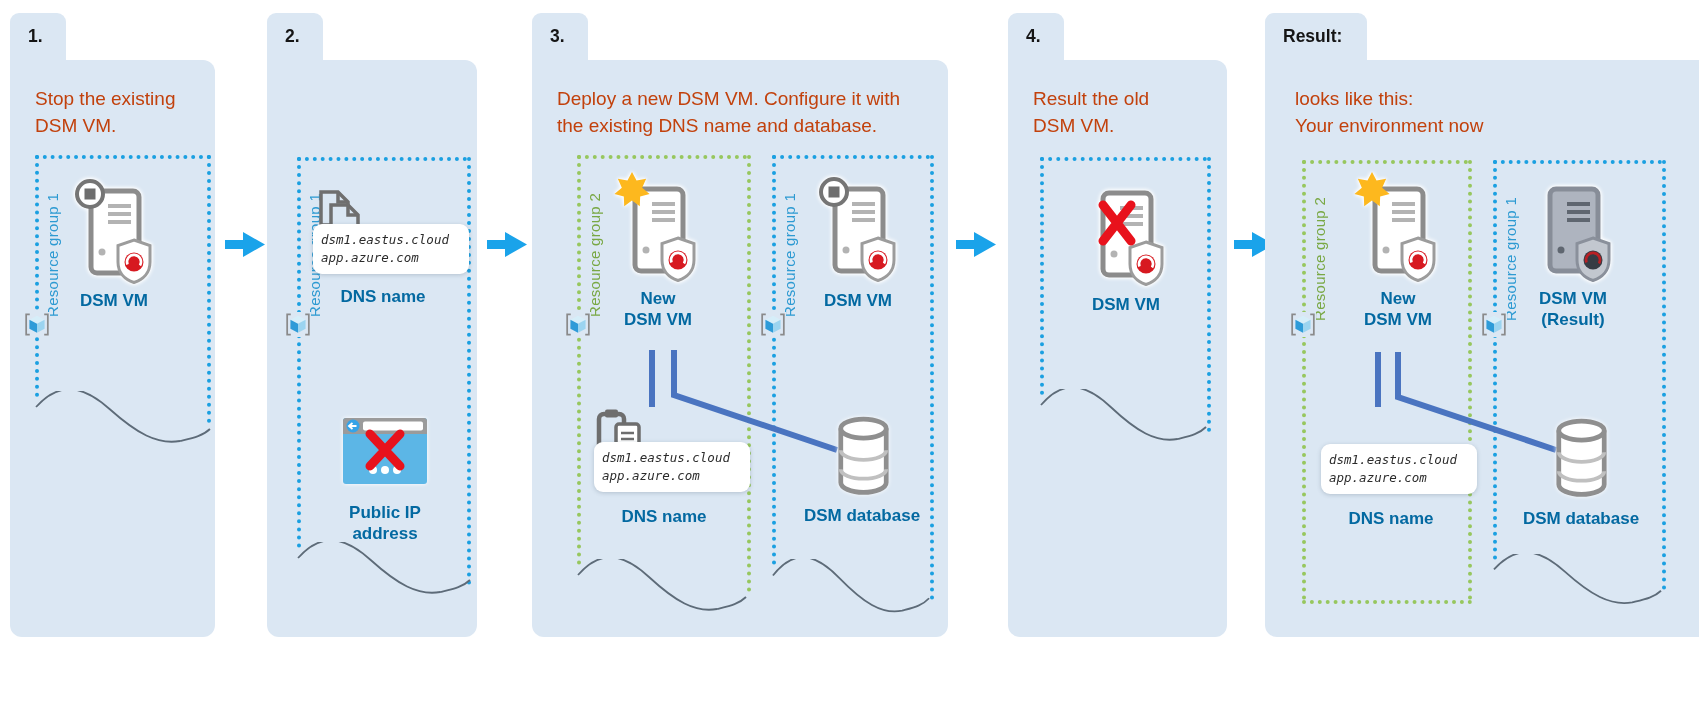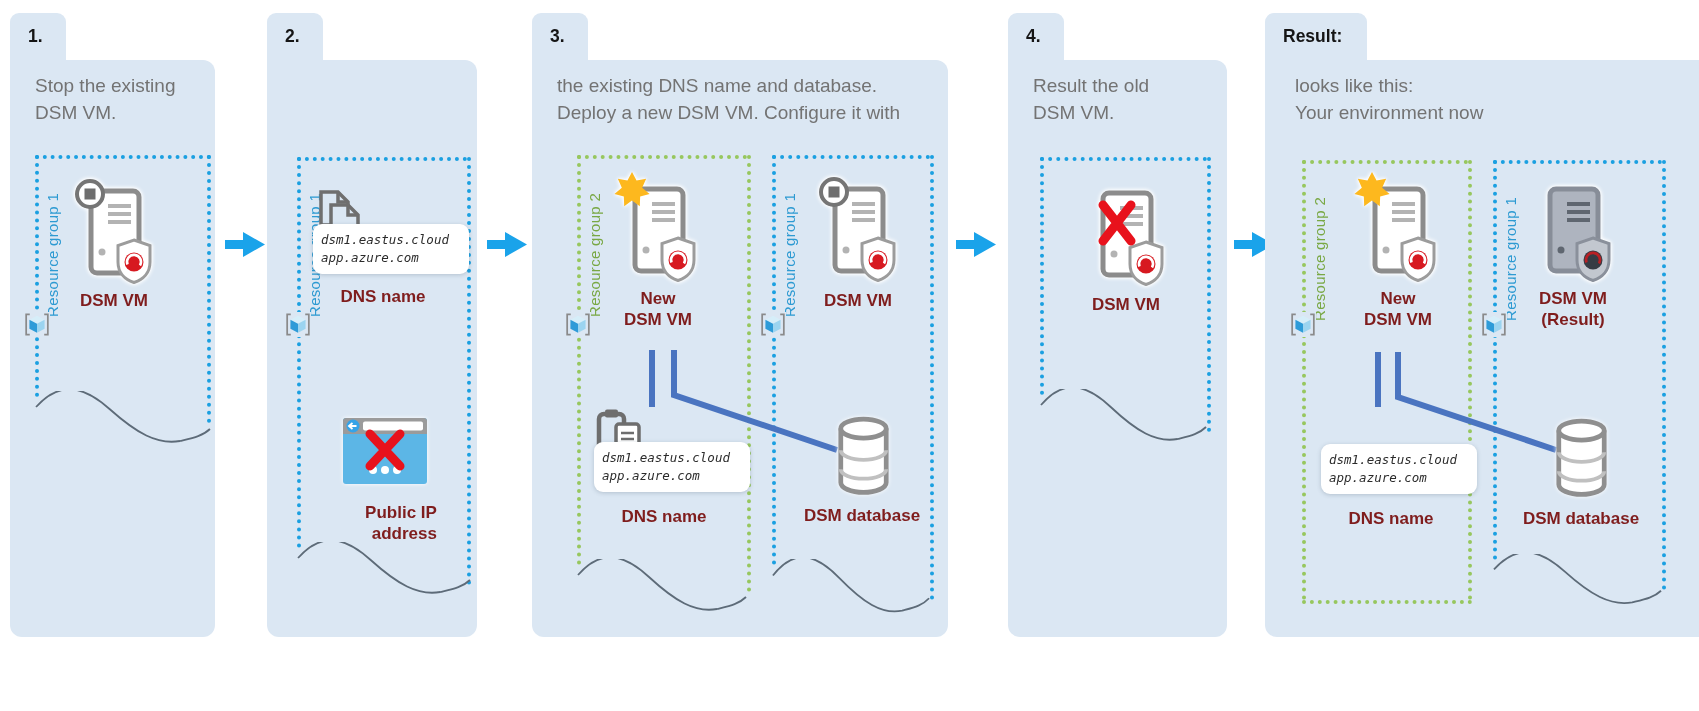--- a/index.html
+++ b/index.html
@@ -2,21 +2,21 @@
 <html><head>
 <meta charset="utf-8">
 <style>
   html,body{margin:0;padding:0;background:#ffffff;}
   body{font-family:"Liberation Sans", sans-serif;}
   #canvas{position:relative;width:1699px;height:711px;background:#ffffff;overflow:hidden;}
 
   .panel{position:absolute;top:60px;height:577px;background:#dbe7f3;border-radius:12px;border-top-left-radius:0;}
   .tab{position:absolute;top:-47px;left:0;height:47px;background:#dbe7f3;border-radius:9px 9px 0 0;}
   .tab span{display:block;padding:13px 0 0 18px;font-size:17.5px;font-weight:bold;color:#151515;}
-  .instruction{position:absolute;left:25px;top:12px;font-size:19px;line-height:27px;color:#737373;}
+  .instruction{position:absolute;left:25px;top:25px;font-size:19px;line-height:27px;color:#c2410c;}
 
   .rg-left,.rg-right{position:absolute;width:0;}
   .rg-top,.rg-bottom{position:absolute;height:0;}
   .rg-blue.rg-left,.rg-blue.rg-right{border-left:4px dotted #1ba0e1;}
   .rg-blue.rg-top,.rg-blue.rg-bottom{border-top:4px dotted #1ba0e1;}
   .rg-green.rg-left,.rg-green.rg-right{border-left:4px dotted #97c75e;}
   .rg-green.rg-top,.rg-green.rg-bottom{border-top:4px dotted #97c75e;}
 
   .rg-label{position:absolute;writing-mode:vertical-rl;transform:rotate(180deg);font-size:15px;letter-spacing:.3px;white-space:nowrap;}
   .rg-label.blue{color:#2d9ad2;}
@@ -24,21 +24,21 @@
 
   .cube{position:absolute;width:26px;height:25px;background:#dbe7f3;}
 
   .cluster{position:absolute;width:76px;height:104px;filter:drop-shadow(0 0 2px #fff) drop-shadow(0 0 1px #fff);}
   .cluster .tower{position:absolute;left:12px;top:8px;}
   .cluster .badge{position:absolute;left:-2px;top:-2px;}
   .cluster .star{position:absolute;left:-7px;top:-7px;}
   .cluster .shield{position:absolute;left:38px;top:58px;}
   .cluster .bigx{position:absolute;left:9px;top:17px;}
 
-  .item-label{position:absolute;transform:translateX(-50%);text-align:center;font-size:17px;font-weight:bold;color:#7f1d1d;line-height:21px;white-space:nowrap;}
+  .item-label{position:absolute;transform:translateX(-50%);text-align:center;font-size:17px;font-weight:bold;color:#0369a1;line-height:21px;white-space:nowrap;}
 
   .dns-box{position:absolute;width:140px;background:#fff;border-radius:9px;box-shadow:0 1px 4px rgba(60,80,100,.25);padding:7px 8px;}
   .dns-box div{font-family:"DejaVu Sans Mono", monospace;font-style:italic;font-size:12.5px;line-height:18px;color:#2b2b2b;white-space:nowrap;}
 
   .wave{position:absolute;overflow:visible;}
   .connectors{position:absolute;overflow:visible;}
   .arrow{position:absolute;width:40px;height:27px;}
   .footer{position:absolute;left:12px;top:668px;font-size:20px;color:#1a1a1a;}
   svg{display:block;}
 </style>
@@ -183,37 +183,37 @@
         <use href="#sym-copy" width="46" height="50"></use>
       </svg>
     <div class="dns-box" style="left:46px;top:164px;">
       <div>dsm1.eastus.cloud</div>
       <div>app.azure.com</div>
     </div>
     <div class="item-label" style="left:116px;top:226px;">DNS name</div>
     <svg style="position:absolute;left:76px;top:358px;filter:drop-shadow(0 0 2px #fff);" width="84" height="66">
         <use href="#sym-browser" width="84" height="66"></use>
       </svg>
-    <div class="item-label" style="left:134px;top:442px;text-align:right;">
+    <div class="item-label" style="left:118px;top:442px;">
       <div>Public IP</div>
       <div>address</div>
     </div>
   </div>
 
   <svg class="arrow" style="left:487px;top:231px;">
       <use href="#sym-arrow" width="40" height="27"></use>
     </svg>
 
   <div class="panel" style="left:532px;width:416px;">
     <div class="tab" style="width:56px;">
         <span>3.</span>
       </div>
     <div class="instruction">
+      <div>Deploy a new DSM VM. Configure it with</div>
       <div>the existing DNS name and database.</div>
-      <div>Deploy a new DSM VM. Configure it with</div>
     </div>
 
     <div class="rg-green rg-top" style="left:45px;top:95px;width:170px;"></div>
     <div class="rg-green rg-left" style="left:45px;top:95px;height:410px;"></div>
     <div class="rg-green rg-right" style="left:215px;top:95px;height:437px;"></div>
     <svg class="wave" style="left:45px;top:499px;" width="170" height="60">
         <use href="#sym-wave" width="170" height="60"></use>
       </svg>
     <div class="rg-label green" style="left:54px;top:122px;height:135px;">Resource group 2</div>
     <svg class="cube" style="left:33px;top:252px;" width="26" height="25">

